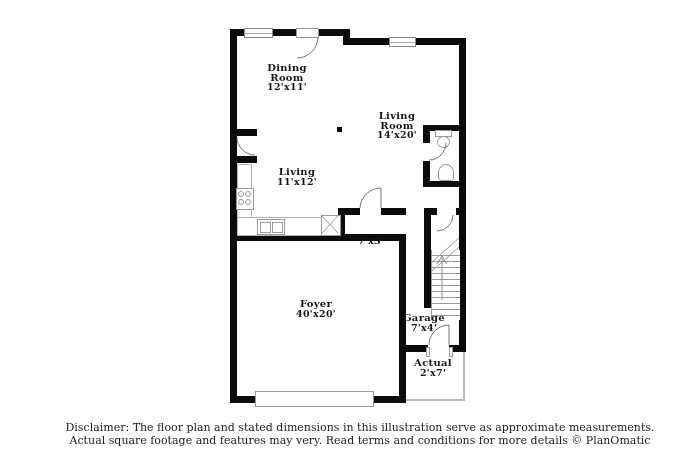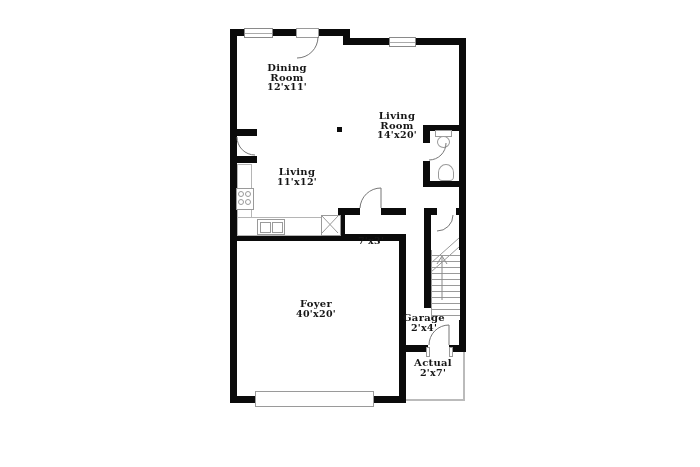--- a/index.html
+++ b/index.html
@@ -117,21 +117,25 @@
   </div>
   <div class="room-label" style="left:371px;top:236px;width:44px">
     <div class="rdims">7'x3'</div>
   </div>
   <div class="room-label" style="left:316px;top:299px;width:60px">
     <div class="rname">Foyer</div>
     <div class="rdims">40'x20'</div>
   </div>
   <div class="room-label" style="left:424px;top:313px;width:50px">
     <div class="rname">Garage</div>
-    <div class="rdims">2'x4'</div>
+    <div class="rdims">7'x4'</div>
   </div>
   <div class="room-label" style="left:433px;top:358px;width:50px">
     <div class="rname">Actual</div>
     <div class="rdims">2'x7'</div>
   </div>
 
+  <div id="footer">
+    <div>Disclaimer: The floor plan and stated dimensions in this illustration serve as approximate measurements.</div>
+    <div>Actual square footage and features may very. Read terms and conditions for more details © PlanOmatic</div>
+  </div>
 
 </div>
 
 </body></html>

